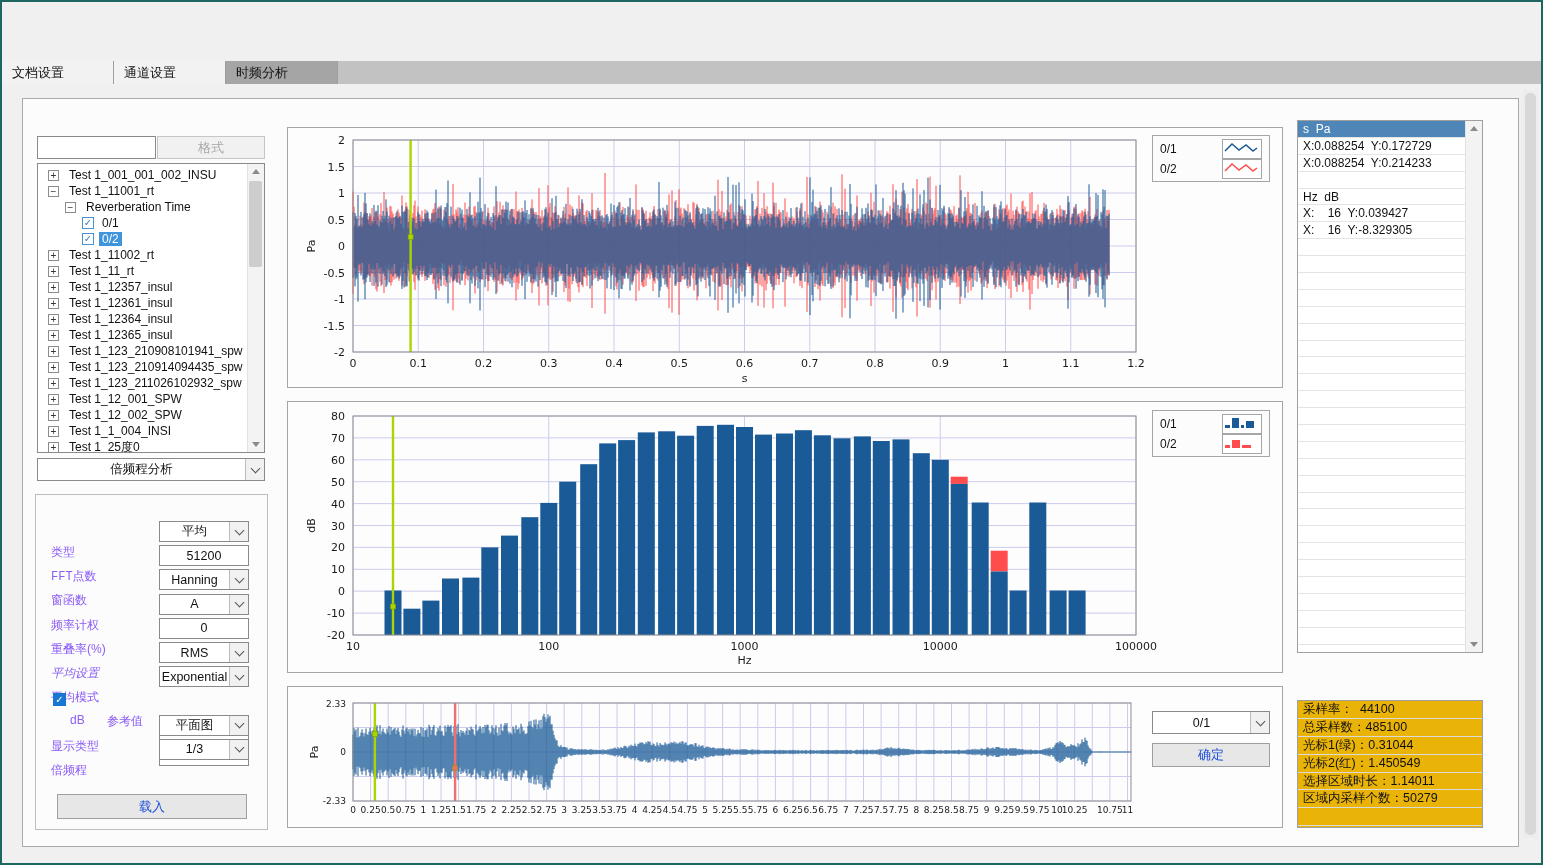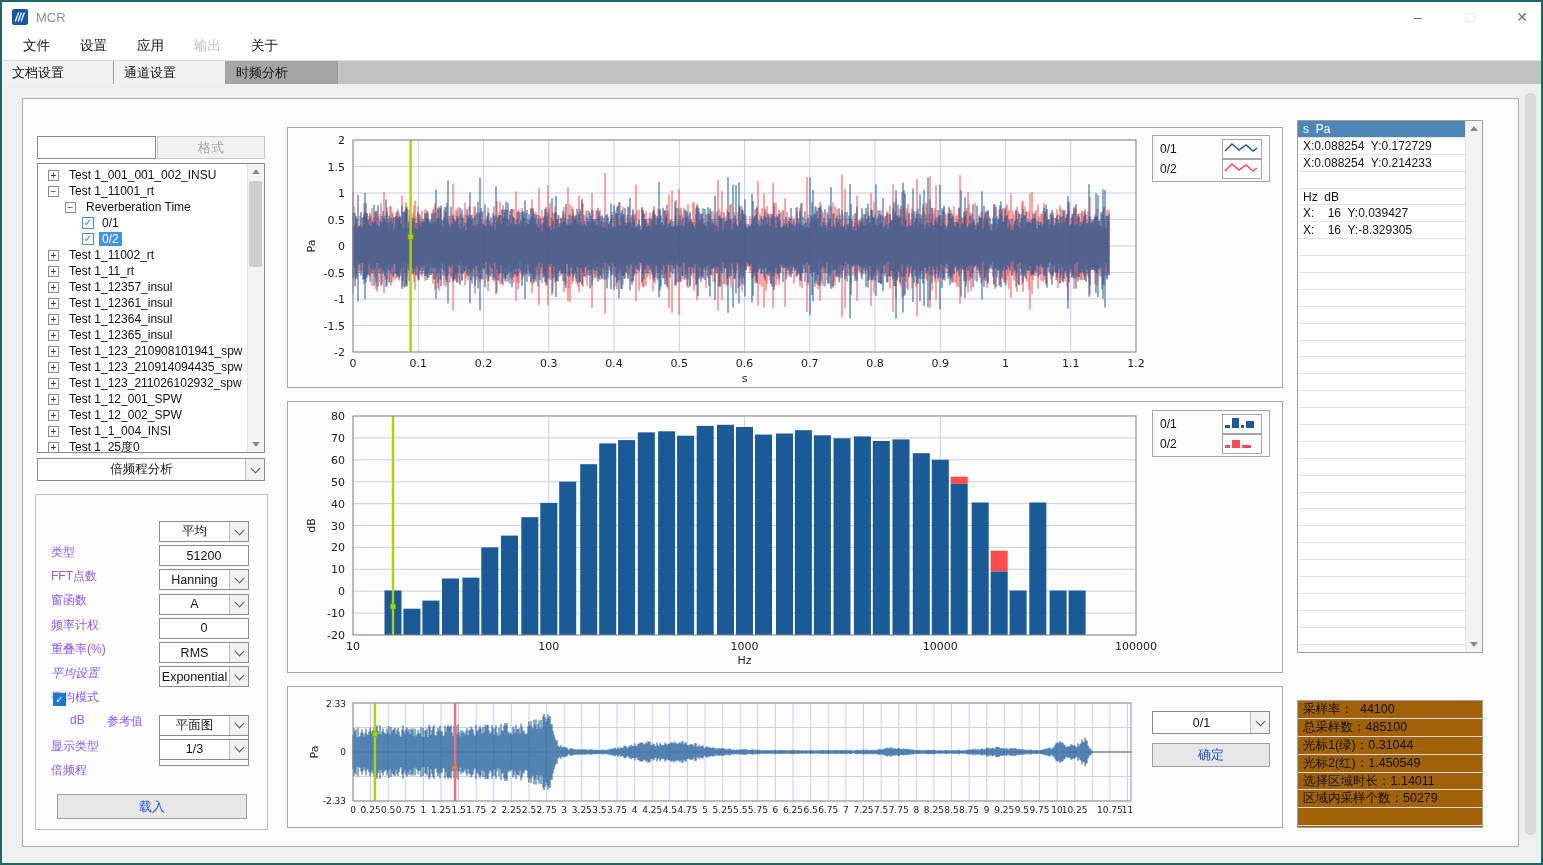--- a/index.html
+++ b/index.html
@@ -43,53 +43,32 @@
   .chartbox{position:absolute;box-sizing:border-box;background:#FDFDFD;border:1px solid #A5A5A5;}
   svg text{font-family:"DejaVu Sans",sans-serif;font-size:11px;fill:#1A1A1A;}
   svg text.small{font-size:9px;}
   .legend{position:absolute;box-sizing:border-box;background:#FCFCFC;border:1px solid #A5A5A5;padding:3px 7px;display:flex;flex-direction:column;justify-content:space-around;}
   .legend-row{display:flex;align-items:center;justify-content:space-between;height:20px;}
   .legend-label{font-size:12px;color:#111;}
   .legend-icon{width:38px;height:18px;border:1px solid #A5A5A5;background:#fff;}
   .datalist{position:absolute;box-sizing:border-box;background:#fff;border:1px solid #9F9F9F;overflow:hidden;}
   .drow{height:16.9px;border-bottom:1px solid #E4E4E4;font-size:12px;display:flex;align-items:center;padding-left:5px;white-space:pre;box-sizing:border-box;color:#111;}
   .drow.sel{background:#4E86B8;color:#fff;}
-  .infopanel{position:absolute;box-sizing:border-box;background:#a16207;border:1px solid #9F9F9F;overflow:hidden;}
+  .infopanel{position:absolute;box-sizing:border-box;background:#eab308;border:1px solid #9F9F9F;overflow:hidden;}
   .irow{height:17.9px;border-bottom:1px solid #DADADA;font-size:12.5px;display:flex;align-items:center;padding-left:5px;white-space:pre;box-sizing:border-box;color:#111;}
   .cb2{position:absolute;width:13px;height:13px;top:3px;background:#1976D2;color:#fff;font-size:10px;line-height:13px;text-align:center;}
   .page-scroll{position:absolute;left:1521px;top:88px;width:15px;height:748px;background:#EDEDED;}
   .page-thumb{position:absolute;left:2px;top:3px;width:11px;height:742px;background:#D8D8D8;border-radius:5px;}
 </style>
 </head>
 <body>
 
 <div id="window">
 
-  <div class="titlebar">
-    <span class="appicon">
-      <svg width="16" height="16" viewBox="0 0 16 16">
-          <rect width="16" height="16" rx="2" fill="#1357A6"></rect>
-          <path d="M3.2 12.5 L6.6 3.5 M6.1 12.5 L9.5 3.5 M9 12.5 L12.4 3.5" stroke="#fff" stroke-width="1.3" fill="none"></path>
-        </svg>
-    </span>
-    <span class="apptitle">MCR</span>
-    <span class="winbtns">
-      <span class="wbtn">–</span>
-      <span class="wbtn dim">□</span>
-      <span class="wbtn">✕</span>
-    </span>
-  </div>
-
-  <div class="menubar">
-    <span class="mitem">文件</span>
-    <span class="mitem">设置</span>
-    <span class="mitem">应用</span>
-    <span class="mitem disabled">输出</span>
-    <span class="mitem">关于</span>
-  </div>
+
 
   <div class="tabstrip">
     <span class="tab">文档设置</span>
     <span class="tab">通道设置</span>
     <span class="tab active">时频分析</span>
   </div>
 
   <div class="mainpanel"></div>
 
   <input class="tinput" style="left: 35px; top: 134px; width: 119px; height: 23px;" value="">
@@ -486,21 +465,21 @@
 <div class="formrow" style="top: 519px;">
       <span class="flabel" style="left: 14px;">类型</span>
       <div class="combo" style="left: 122px; top: 0px; width: 90px; height: 21px;">
         <span class="combo-text">平均</span>
         <span class="combo-btn">
           <i class="chev"></i>
         </span>
       </div>
     </div>
     <div class="formrow" style="top: 543.2px;">
-      <span class="flabel" style="left: 14px;">FFT点数</span>
+      <span class="flabel" style="left: 14px; font-family: Liberation Mono, monospace;">FFT点数</span>
       <input class="tinput" value="51200" style="left: 122px; top: 0px; width: 90px; height: 21px;">
     </div>
     <div class="formrow" style="top: 567.4px;">
       <span class="flabel" style="left: 14px;">窗函数</span>
       <div class="combo" style="left: 122px; top: 0px; width: 90px; height: 21px;">
         <span class="combo-text">Hanning</span>
         <span class="combo-btn">
           <i class="chev"></i>
         </span>
       </div>

